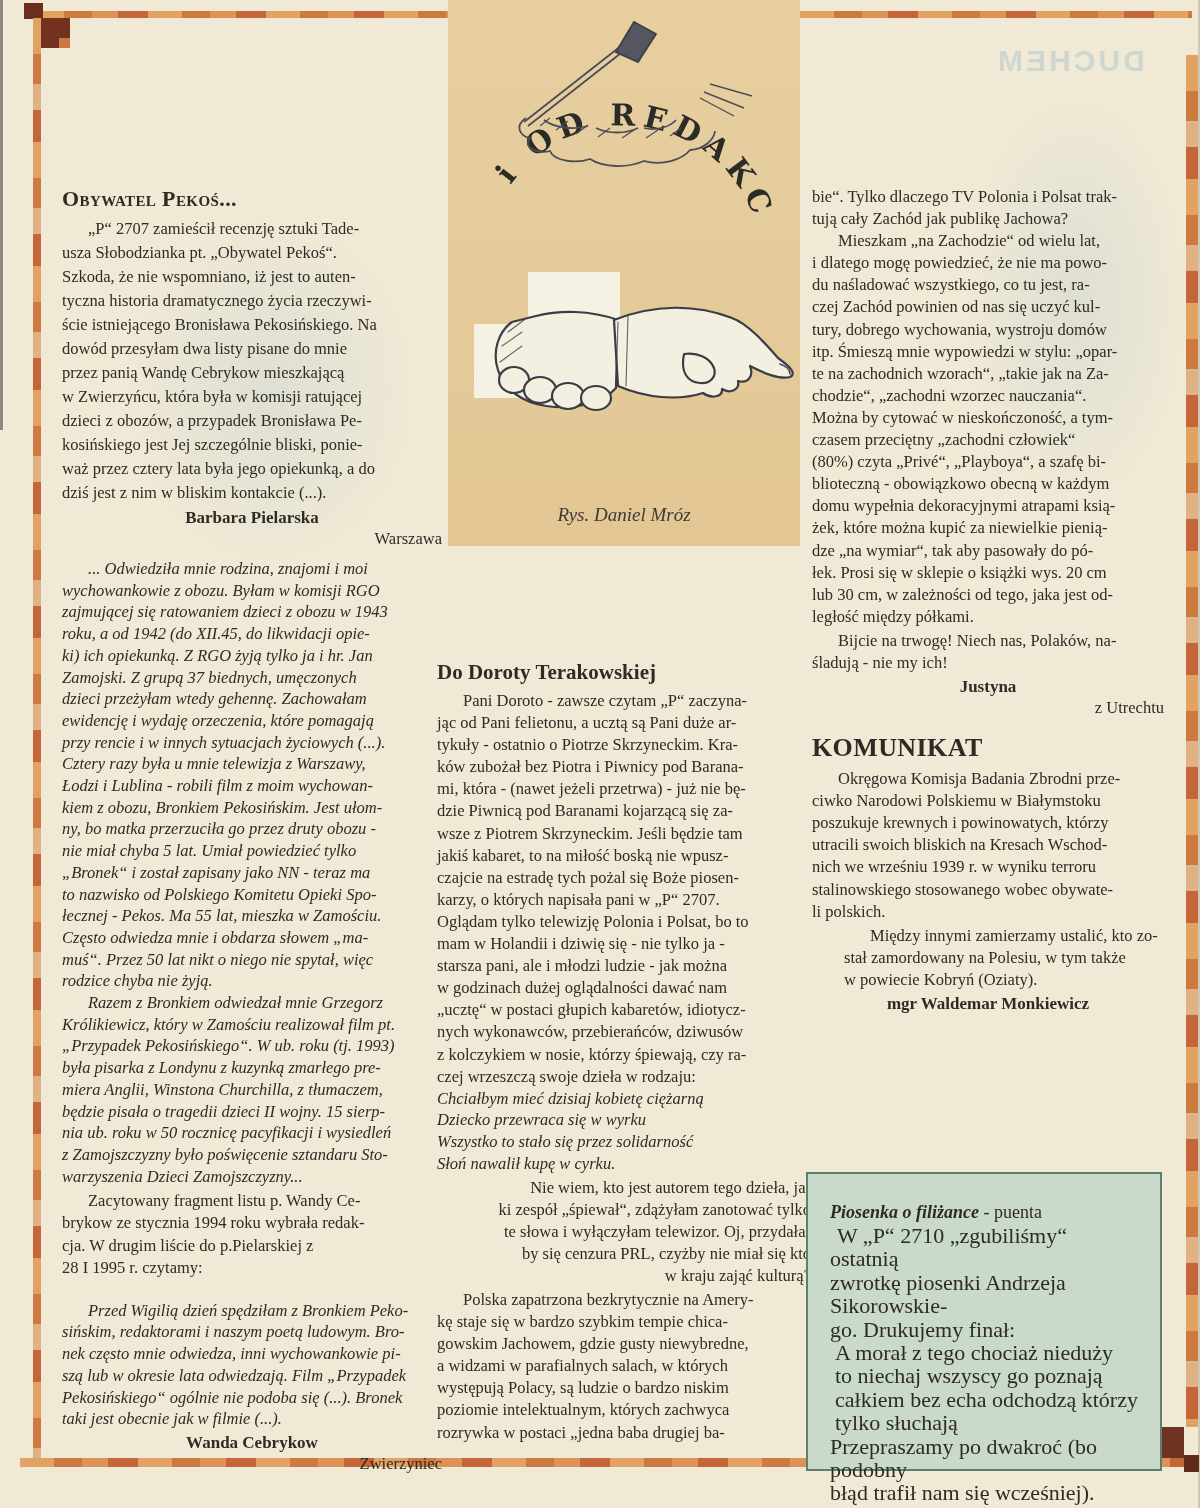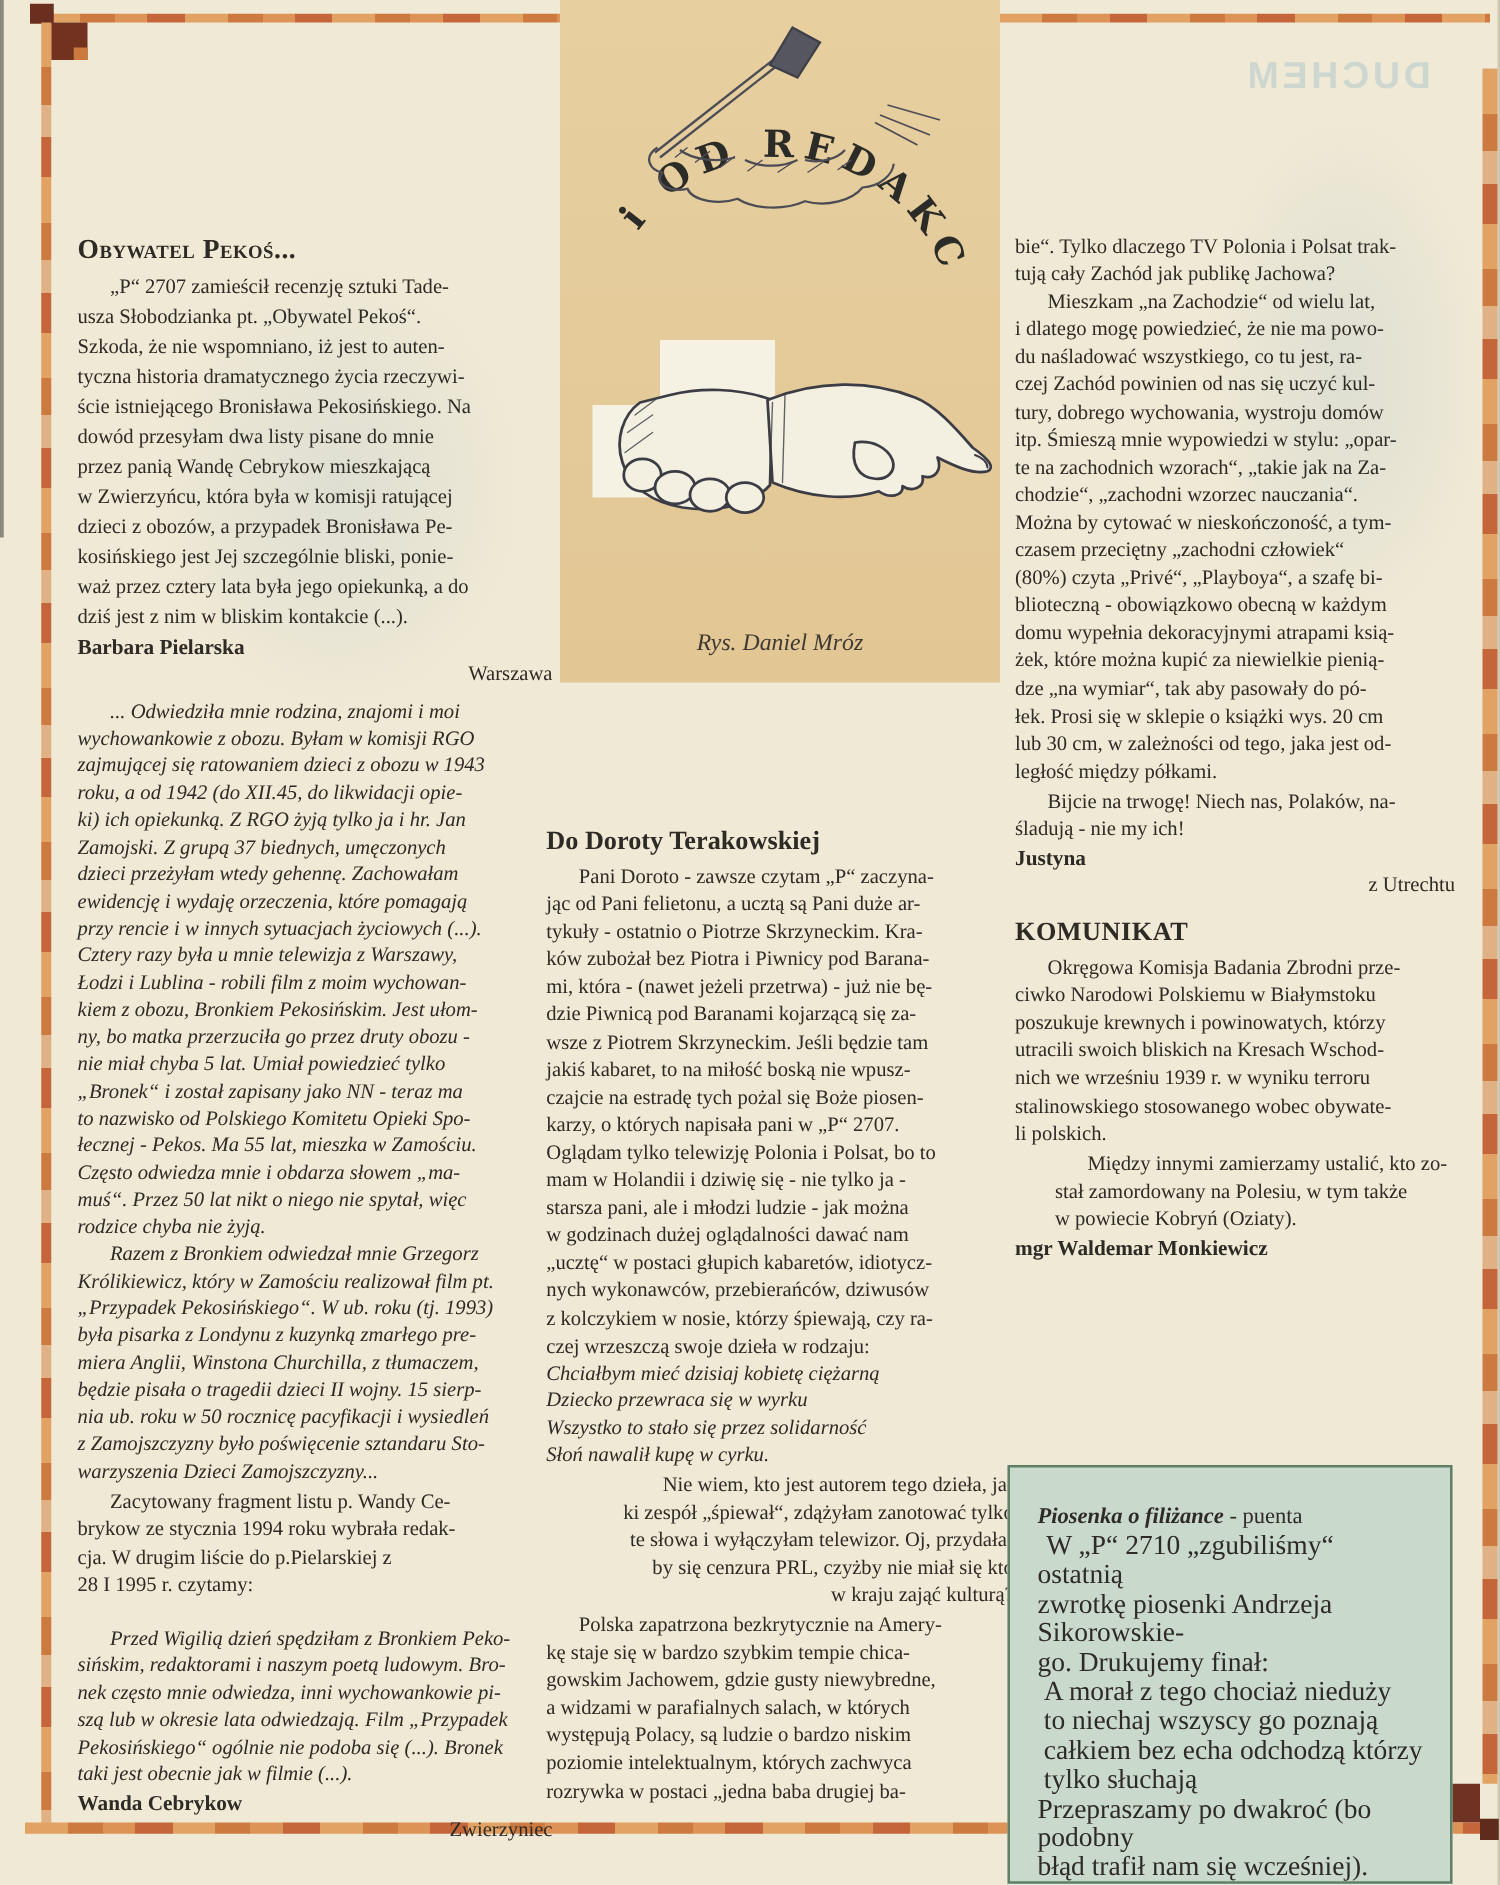--- a/index.html
+++ b/index.html
@@ -30,26 +30,26 @@
   .col{position:absolute;}
   .col-left{left:62px;top:186px;width:380px;}
   .col-mid{left:437px;top:660px;width:374px;}
   .col-right{left:812px;top:186px;width:352px;}
   .lines{white-space:pre-line;font-size:16.5px;line-height:22.1px;}
   .lh-wide{line-height:24px;}
   .ind{text-indent:26px;}
   .it{font-style:italic;line-height:21.7px;}
   .h-sc{font-variant:small-caps;font-weight:bold;font-size:22px;letter-spacing:.4px;margin-bottom:5px;}
   .h-b{font-weight:bold;font-size:21px;margin-bottom:5px;}
-  .h-caps{font-weight:bold;font-size:21px;letter-spacing:.4px;margin:14px 0 5px 0;}
-  .sig{text-align:left;font-weight:bold;font-size:17px;margin-top:3px;}
+  .h-caps{font-weight:bold;font-size:26px;letter-spacing:.4px;margin:14px 0 5px 0;}
+  .sig{text-align:center;font-weight:bold;font-size:17px;margin-top:3px;}
   .loc{text-align:right;font-size:16.5px;line-height:22px;}
   .gap{height:8px;}
   
-  .note-box{position:absolute;left:806px;top:1172px;width:356px;height:335px;
+  .note-box{position:absolute;left:806px;top:1172px;width:356px;height:299px;
     background:#c9d9cb;border:2px solid #5e8069;box-sizing:border-box;padding:26px 20px 0 22px;}
   .note-title{font-size:18px;line-height:24px;}
   .note-title .em{font-weight:bold;font-style:italic;}
   .note-box .lines{font-size:22px;line-height:23.4px;}
   .note-verse{padding-left:5px;}
 </style>
 </head>
 <body>
 
 <div class="page">

